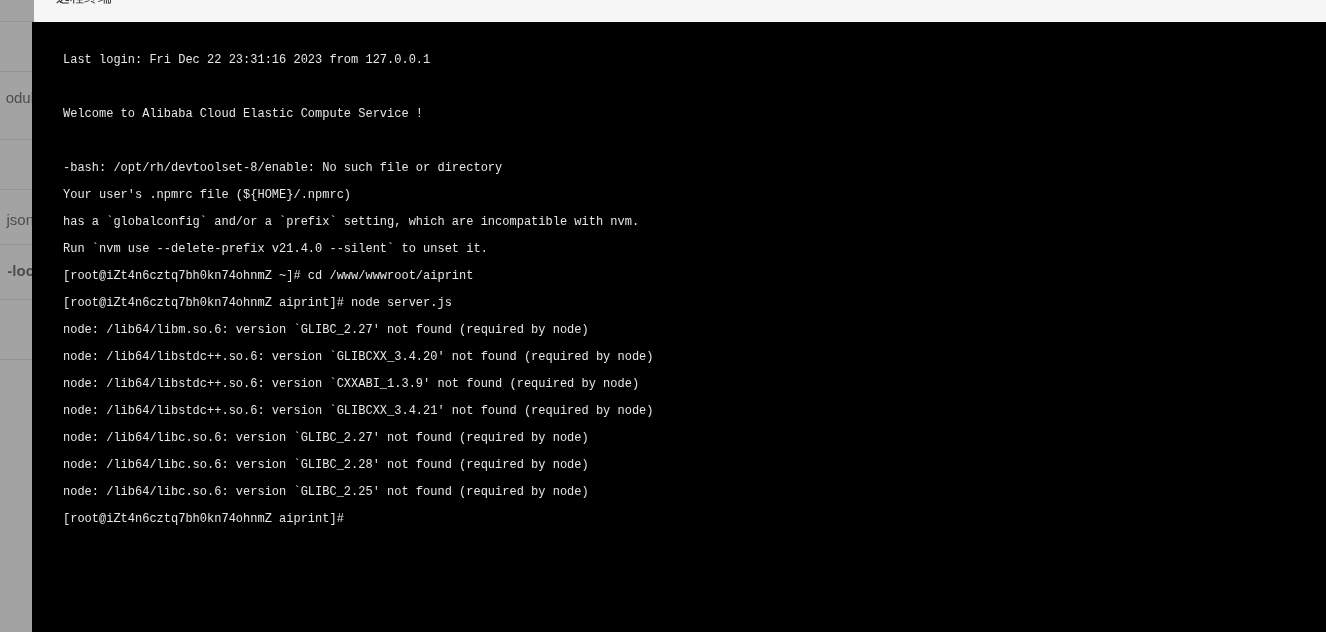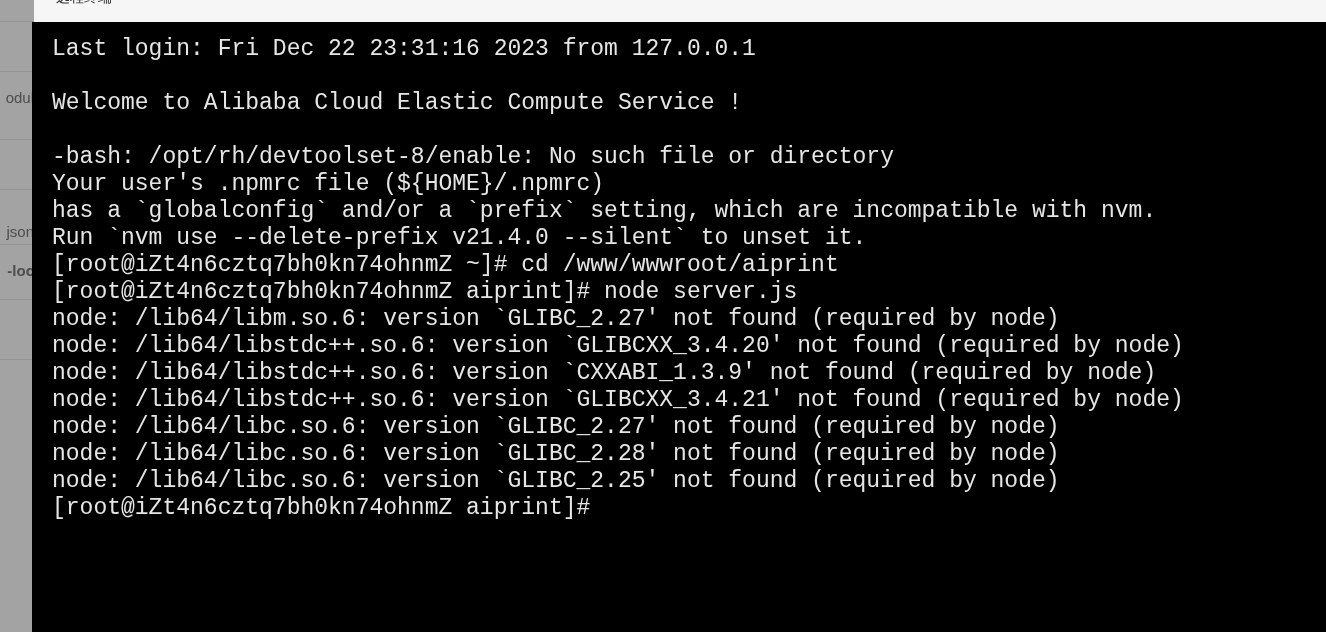--- a/index.html
+++ b/index.html
@@ -91,25 +91,25 @@
     width: 1294px;
     height: 610px;
     background: #000000;
     overflow: hidden;
   }
   #terminal-output {
     position: absolute;
     left: 16px;
     top: 10px;
     right: 0;
-    margin: 4px;
+    margin: 15px;
     padding: 0;
     color: #e6e6e6;
     font-family: "Liberation Mono", "DejaVu Sans Mono", monospace;
-    font-size: 23px;
+    font-size: 12px;
     line-height: 27px;
     white-space: pre;
     letter-spacing: 0px;
   }
   #terminal-output .line { display: block; height: 27px; }
   #terminal-output .blank { display: block; height: 27px; }
 </style>
 </head>
 <body>
 
@@ -122,21 +122,21 @@
     <div class="row r1">
         <span class="lbl"></span>
       </div>
     <div class="row r2">
         <span class="lbl" style="top:18px;">odul</span>
       </div>
     <div class="row r3">
         <span class="lbl"></span>
       </div>
     <div class="row r4">
-        <span class="lbl" style="top:34px;margin-left:40px;">json</span>
+        <span class="lbl" style="top:22px;margin-left:40px;">json</span>
       </div>
     <div class="row r5">
         <span class="lbl" style="top:18px;">-loc</span>
       </div>
     <div class="row r6">
         <span class="lbl"></span>
       </div>
     <div class="row r7">
         <span class="lbl"></span>
       </div>

